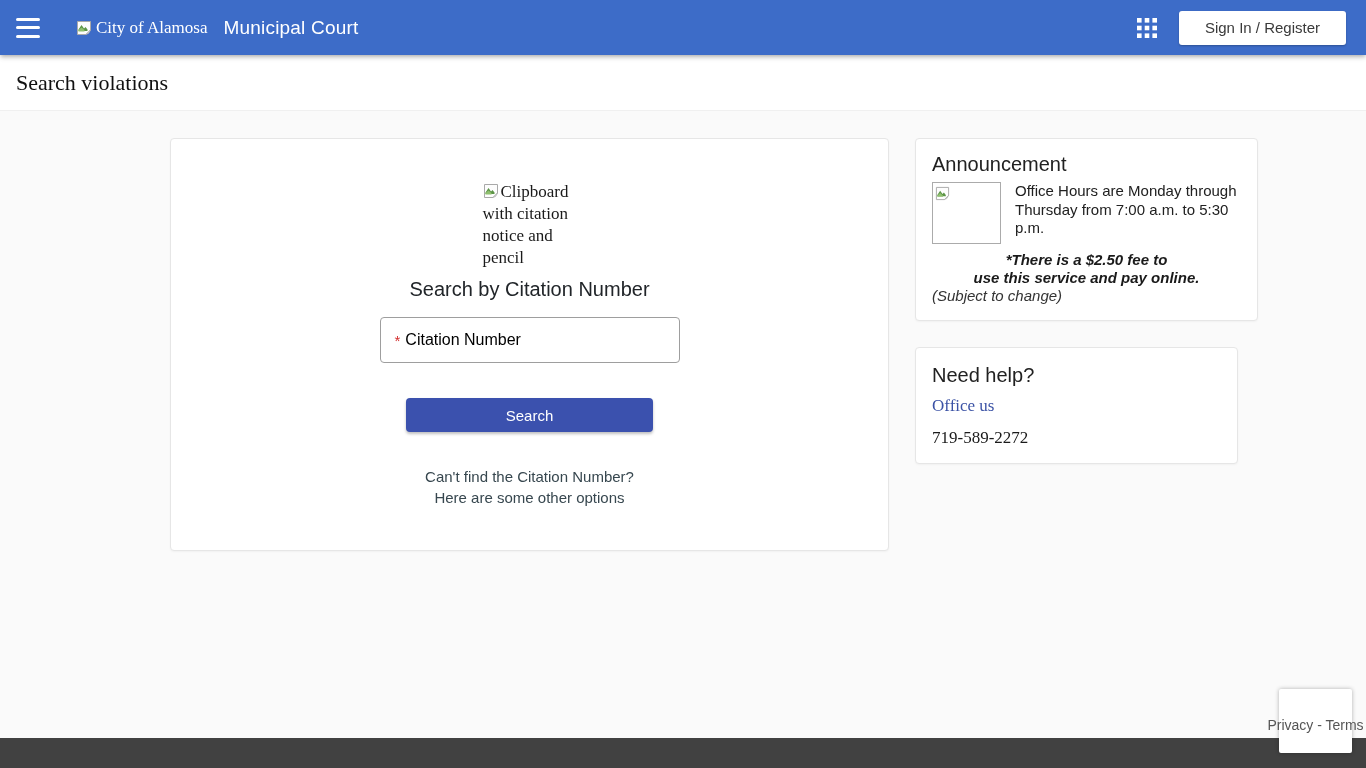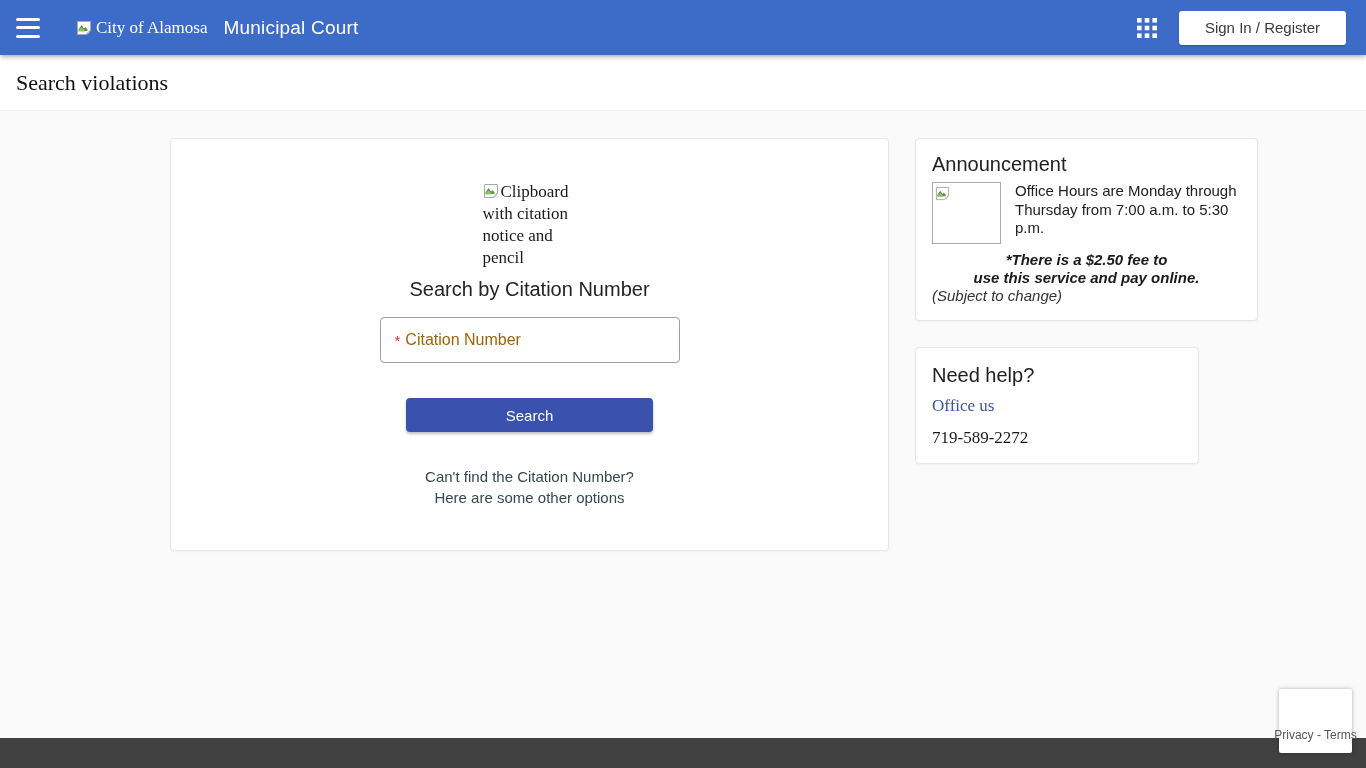--- a/index.html
+++ b/index.html
@@ -64,21 +64,21 @@
   }
   .input-wrap input {
     width: 100%; height: 100%; border: none; outline: none; background: transparent;
     padding: 0 14px; font-size: 16px; font-family: "Liberation Sans", sans-serif; color: #212121;
   }
   .placeholder-overlay {
     position: absolute; left: 14px; top: 0; height: 100%;
     display: flex; align-items: center; pointer-events: none; font-size: 16px;
   }
   .req-mark { color: #d32f2f; margin-right: 5px; font-size: 15px; }
-  .ph-text { color: #a16207; }
+  .ph-text { color: #000000; }
 
   .search-btn {
     width: 247px; height: 34px; margin-top: 35px;
     background: #3b51ae; color: #fff; border: none; border-radius: 4px;
     font-size: 15px; font-family: "Liberation Sans", sans-serif; cursor: pointer;
     box-shadow: 0 2px 3px rgba(0,0,0,.25);
   }
 
   .notfound-link {
     display: inline-block; margin-top: 34px; font-size: 15px; line-height: 21px;
@@ -90,35 +90,35 @@
   .side-title { font-size: 20px; font-weight: 400; color: #212121; }
   .announce-row { display: flex; margin-top: 6px; }
   .img-placeholder {
     width: 69px; height: 62px; border: 1px solid #ababab; flex: 0 0 auto;
     padding: 2px 0 0 2px; background: #fff;
   }
   .office-hours { margin-left: 14px; font-size: 15px; line-height: 18.5px; color: #212121; text-align: left; }
   .fee-note { margin-top: 7px; font-size: 15px; line-height: 18px; font-style: italic; font-weight: bold; color: #1a1a1a; text-align: center; }
   .subject-note { font-size: 15px; line-height: 18px; font-style: italic; color: #333; text-align: left; }
 
-  .needhelp-card { left: 915px; top: 347px; width: 284px; height: 117px; padding: 16px; }
+  .needhelp-card { left: 915px; top: 347px; width: 323px; height: 117px; padding: 16px; }
   .contact-link {
     display: inline-block; margin-top: 9px; font-family: "Liberation Serif", serif;
     font-size: 17px; color: #3b52a5; text-decoration: none; cursor: pointer;
   }
   .phone { margin-top: 12px; font-family: "Liberation Serif", serif; font-size: 17px; color: #1a1a1a; }
 
   
   .footer { position: absolute; left: 0; right: 0; bottom: 0; height: 30px; background: #414141; }
   .recaptcha-badge {
     position: absolute; top: 689px; right: 14px; width: 73px; height: 64px;
     background: #fff; border-radius: 2px; box-shadow: 0 0 4px rgba(0,0,0,.3);
     display: flex; align-items: flex-end; justify-content: center; z-index: 20;
   }
-  .badge-text { font-size: 12px; color: #555; padding-bottom: 11px; white-space: nowrap; }
+  .badge-text { font-size: 14px; color: #555; padding-bottom: 20px; white-space: nowrap; }
   .badge-text span { cursor: pointer; }
 </style>
 </head>
 <body>
 
 <svg width="0" height="0" style="position:absolute">
   <defs>
     <g id="broken-img">
       <path d="M1.5 1.5 H14.5 V10 L10 14.5 H1.5 Z" fill="#fdfdfd" stroke="#a9a9a9" stroke-width="1"></path>
       <path d="M2.5 9.5 L5.5 5 L8 8.5 L9.5 7 L11.5 9.5 V11 H2.5 Z" fill="#5c9447"></path>

